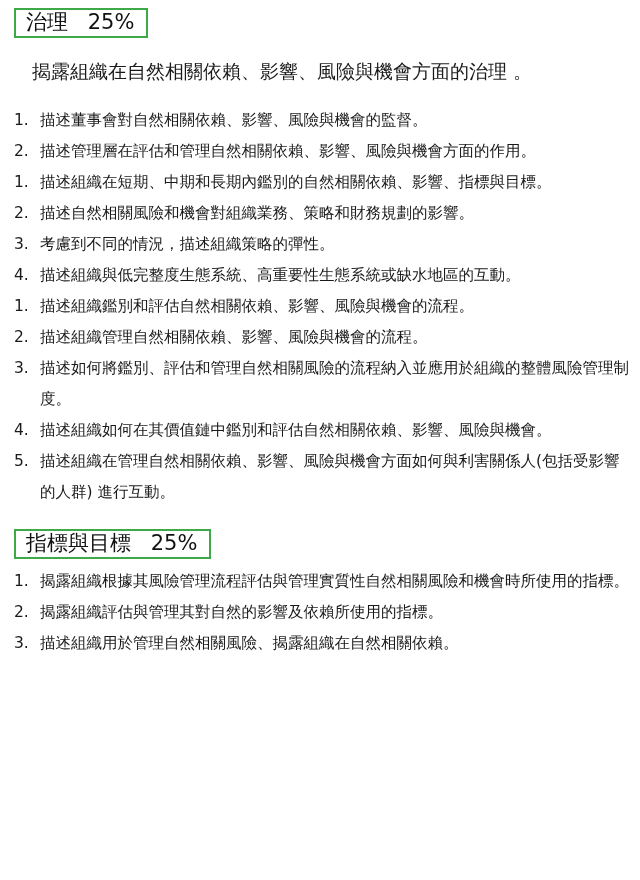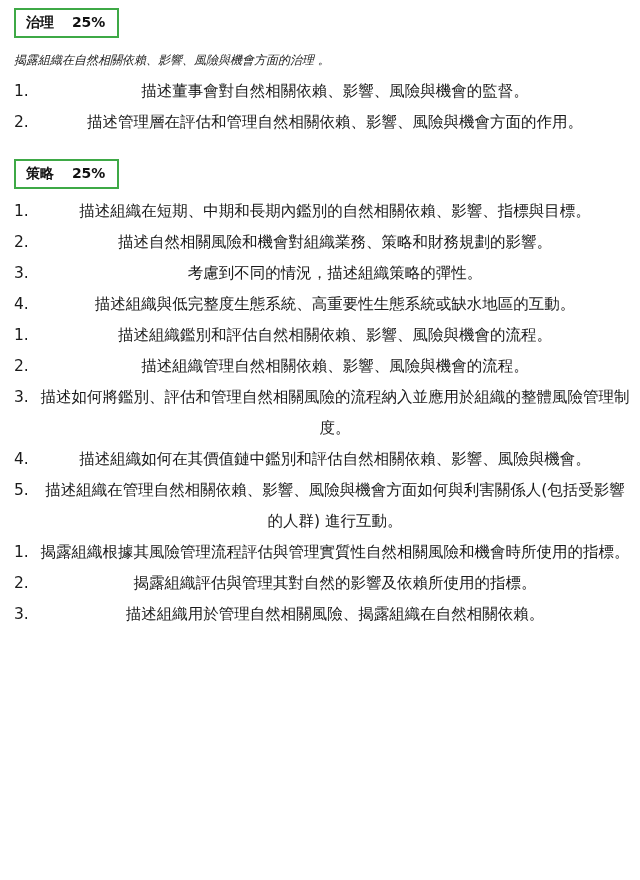--- a/index.html
+++ b/index.html
@@ -16,42 +16,41 @@
     width: 640px;
     padding: 8px 10px 0 14px;
   }
   .sec { margin: 0; }
   .hdr-row { margin: 21px 0 7px 0; }
   .sec:first-child .hdr-row { margin-top: 0; }
   .hdr-box {
     display: inline-block;
     border: 2px solid #3EA946;
     padding: 2px 12px 3px 10px;
-    font-size: 14px;
-    font-weight: 700;
+    font-size: 21px;
+    font-weight: 400;
     line-height: 21px;
     color: #111111;
     white-space: nowrap;
   }
   .hdr-box .pct { margin-left: 13px; }
   .intro {
-    font-size: 12px;
+    font-size: 19px;
     line-height: 31px;
-    margin: 0;
-    font-style: italic;
+    margin: 18px;
   }
   .item {
     display: flex;
     align-items: flex-start;
     font-size: 15.5px;
     line-height: 31px;
     margin: 0;
   }
   .item .num { flex: 0 0 26px; width: 26px; }
-  .item .txt { flex: 1 1 auto; min-width: 0; text-align: center; }
+  .item .txt { flex: 1 1 auto; min-width: 0; }
 </style>
 </head>
 <body>
 
 <div class="doc">
 
   <section class="sec">
     <div class="hdr-row">
       <div class="hdr-box">
         <span class="ttl">治理</span>
@@ -63,26 +62,20 @@
       <span class="num">1.</span>
       <span class="txt">描述董事會對自然相關依賴、影響、風險與機會的監督。</span>
     </div>
     <div class="item">
       <span class="num">2.</span>
       <span class="txt">描述管理層在評估和管理自然相關依賴、影響、風險與機會方面的作用。</span>
     </div>
   </section>
 
   <section class="sec">
-    <div class="hdr-row">
-      <div class="hdr-box">
-        <span class="ttl">策略</span>
-        <span class="pct">25%</span>
-      </div>
-    </div>
     <div class="item">
       <span class="num">1.</span>
       <span class="txt">描述組織在短期、中期和長期內鑑別的自然相關依賴、影響、指標與目標。</span>
     </div>
     <div class="item">
       <span class="num">2.</span>
       <span class="txt">描述自然相關風險和機會對組織業務、策略和財務規劃的影響。</span>
     </div>
     <div class="item">
       <span class="num">3.</span>
@@ -111,20 +104,26 @@
       <span class="num">4.</span>
       <span class="txt">描述組織如何在其價值鏈中鑑別和評估自然相關依賴、影響、風險與機會。</span>
     </div>
     <div class="item">
       <span class="num">5.</span>
       <span class="txt">描述組織在管理自然相關依賴、影響、風險與機會方面如何與利害關係人(包括受影響的人群) 進行互動。</span>
     </div>
   </section>
 
   <section class="sec">
+    <div class="hdr-row">
+      <div class="hdr-box">
+        <span class="ttl">指標與目標</span>
+        <span class="pct">25%</span>
+      </div>
+    </div>
     <div class="item">
       <span class="num">1.</span>
       <span class="txt">揭露組織根據其風險管理流程評估與管理實質性自然相關風險和機會時所使用的指標。</span>
     </div>
     <div class="item">
       <span class="num">2.</span>
       <span class="txt">揭露組織評估與管理其對自然的影響及依賴所使用的指標。</span>
     </div>
     <div class="item">
       <span class="num">3.</span>

